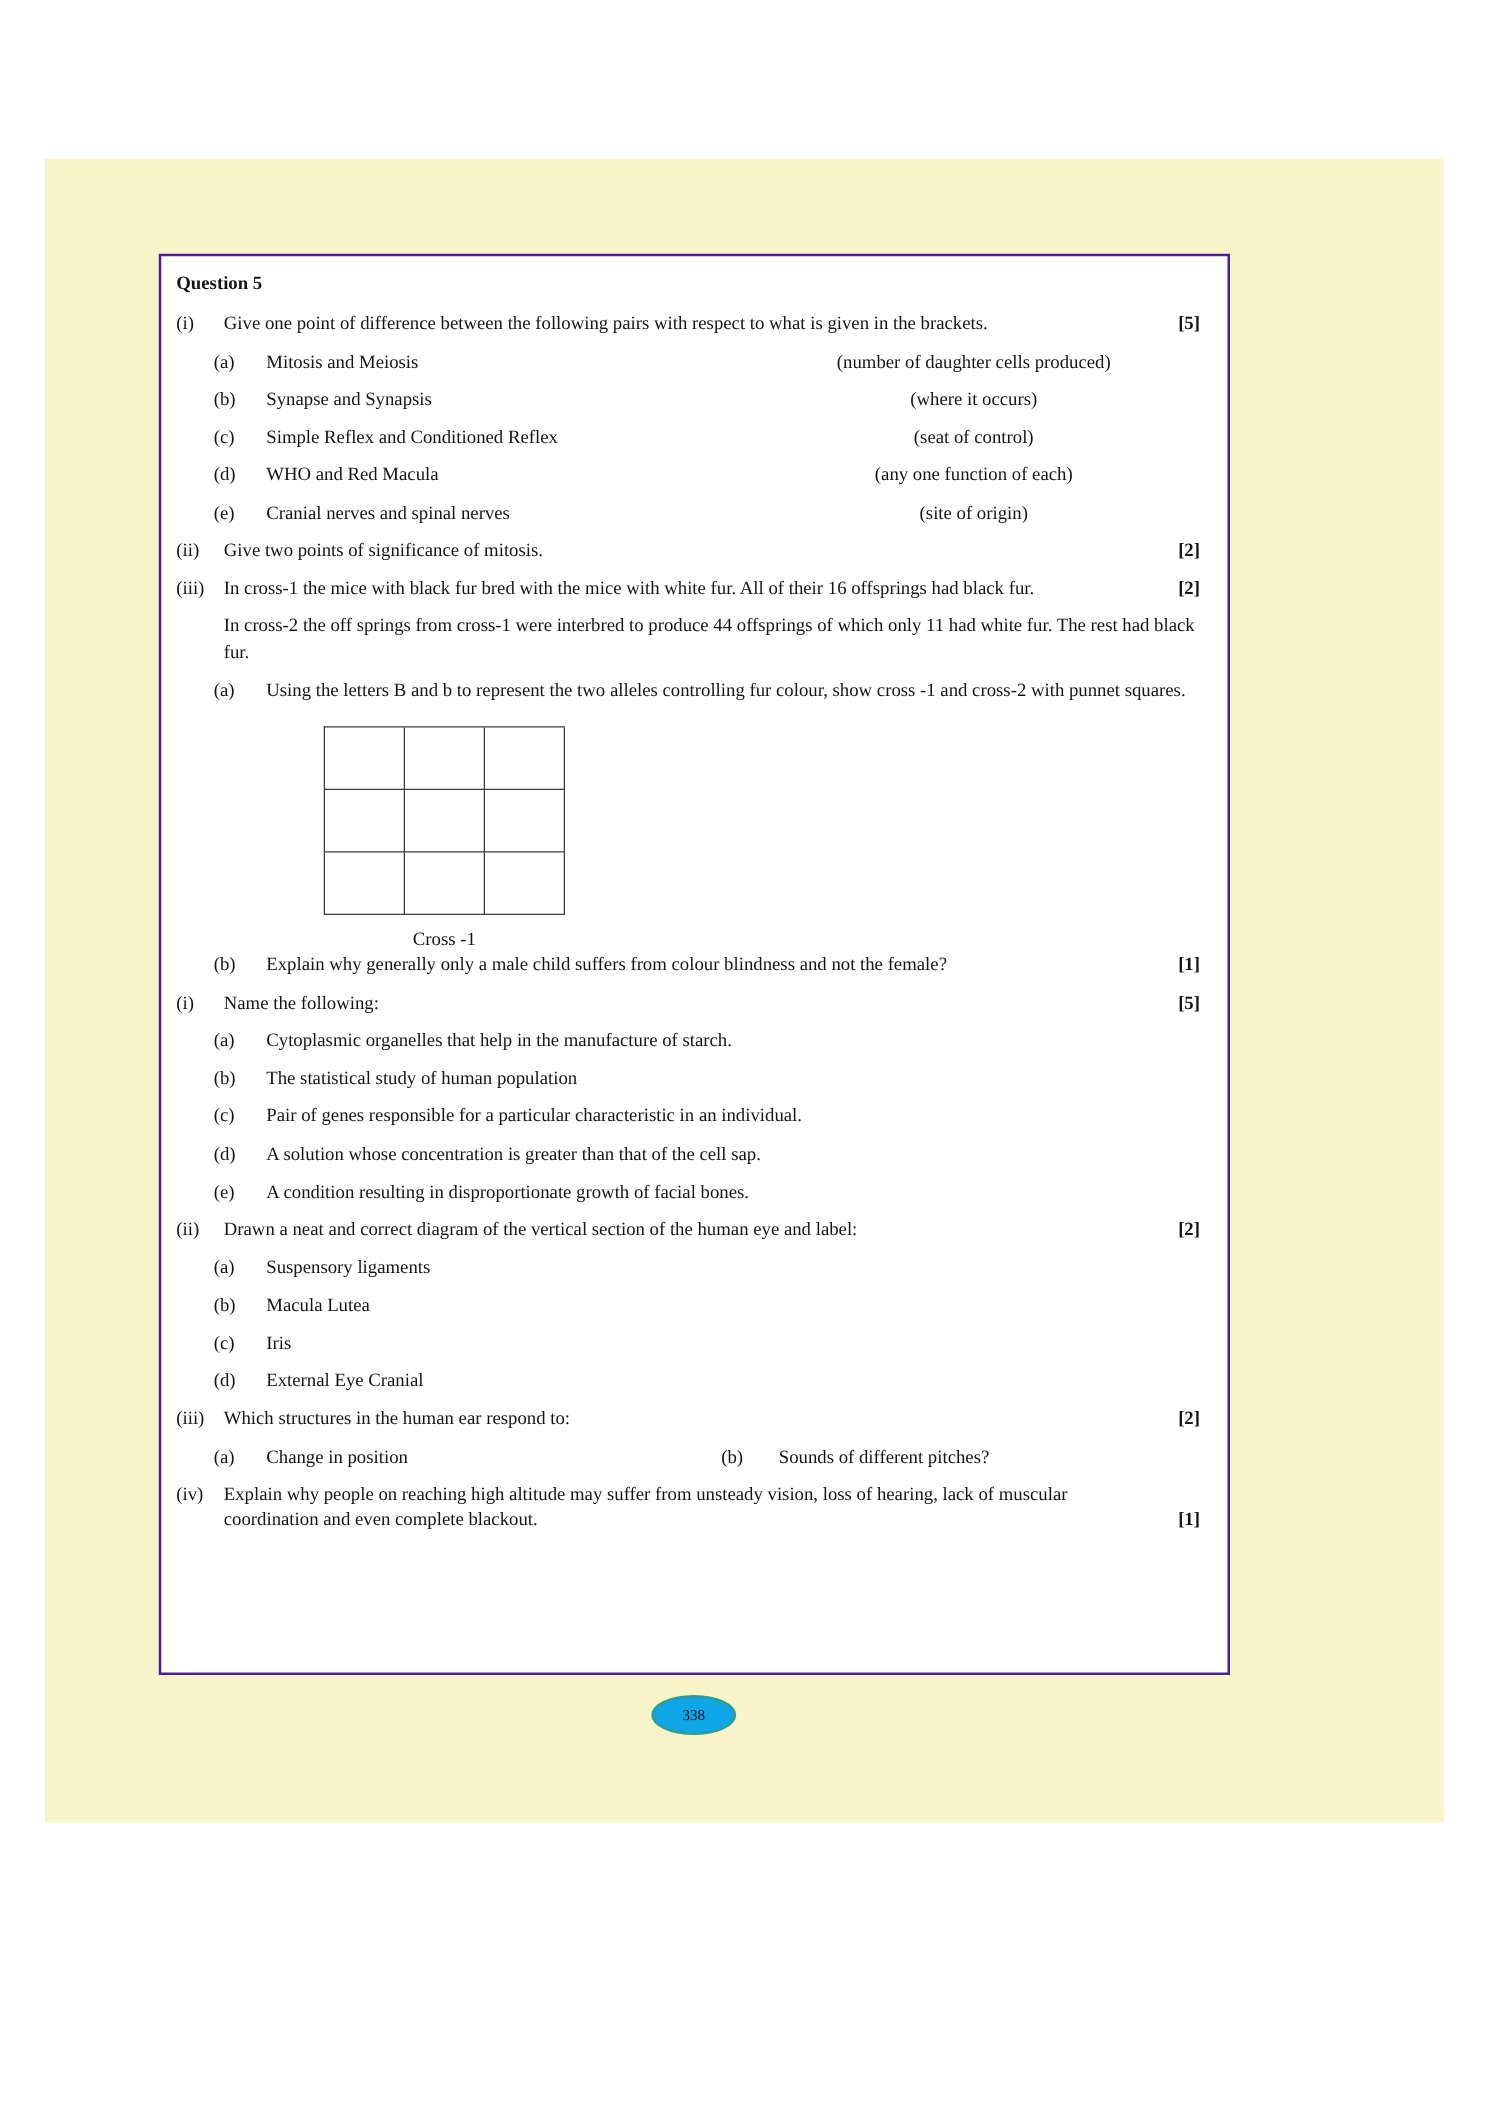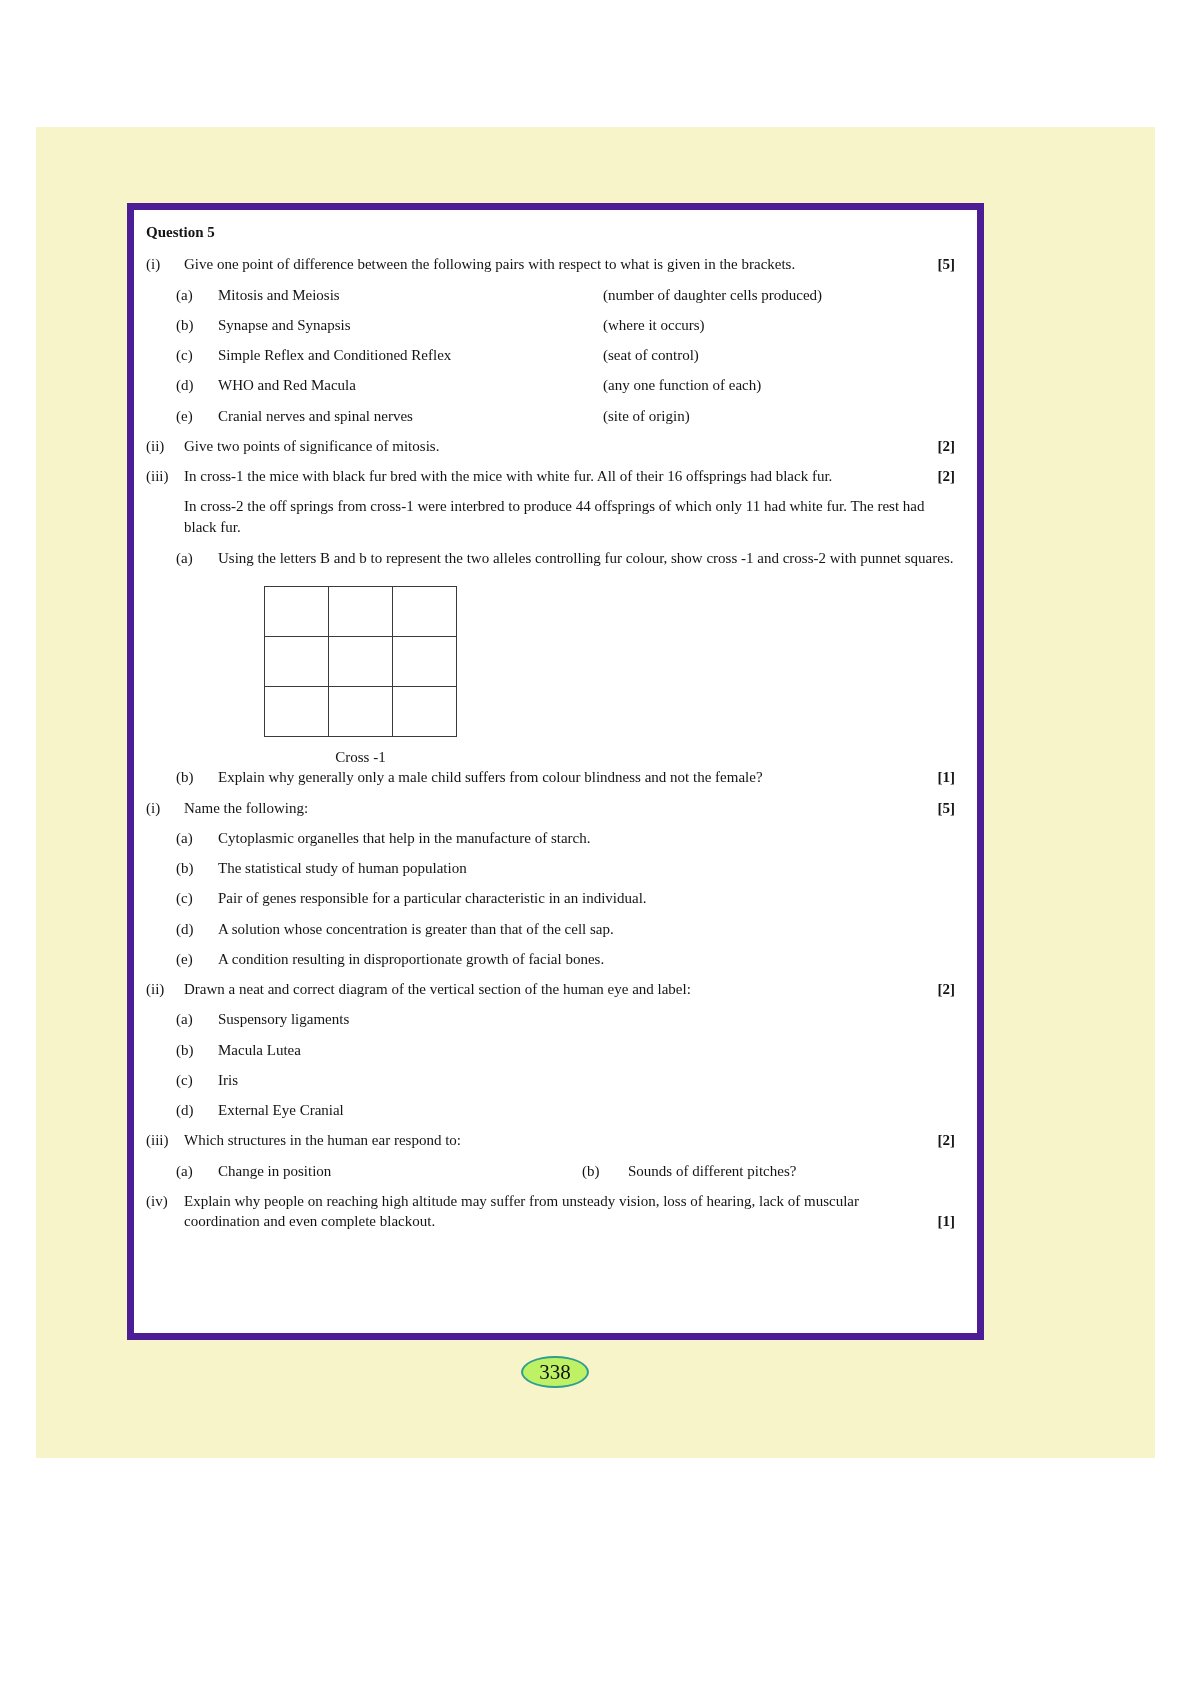--- a/index.html
+++ b/index.html
@@ -10,59 +10,59 @@
     font-size:15px; line-height:1.35; color:#141414;
   }
   .page-bg {
     position:absolute; left:36px; top:127px;
     width:1119px; height:1331px;
     background:#f8f4c9;
   }
   .content-box {
     position:absolute; left:127px; top:203px;
     width:857px; height:1137px;
-    background:#ffffff; border:7px solid #4c1d95;
+    background:#ffffff; border:2px solid #4c1d95;
     padding:12px 22px 10px 12px;
     overflow:hidden;
   }
   .qtitle { font-weight:bold; margin-bottom:12px; }
   .qtitle.q6 { margin-top:4px; }
   .row { display:flex; align-items:flex-start; margin-bottom:10px; }
   .num { width:38px; flex-shrink:0; }
   .txt { flex:1; }
   .marks { font-weight:bold; margin-left:10px; white-space:nowrap; }
   .marks.endline { align-self:flex-end; }
   .sub { display:flex; align-items:flex-start; margin-left:30px; margin-bottom:10px; }
   .lbl { width:42px; flex-shrink:0; }
   .pair-text { width:385px; flex-shrink:0; }
-  .bracket { flex:1; }
+  .bracket { flex:1;text-align:center; }
   .cont-para { margin-left:38px; margin-bottom:11px; max-width:790px;font-family:Liberation Serif, serif; }
   .col-text-a { width:364px; flex-shrink:0; }
   .lbl2 { width:46px; flex-shrink:0; }
 
   .grids { display:flex; margin:18px 0 0 118px; gap:142px; }
   .grid-wrap { display:flex; flex-direction:column; align-items:center; }
   .pgrid {
     display:grid;
     grid-template-columns:repeat(3,64px);
     grid-auto-rows:50px;
     border-top:1px solid #3a3a3a; border-left:1px solid #3a3a3a;
   }
   .pgrid .cell { border-right:1px solid #3a3a3a; border-bottom:1px solid #3a3a3a; }
   .grid-label { margin-top:10px; }
   .grids-block { }
 
   .page-badge {
     position:absolute; left:521px; top:1356px;
     width:68px; height:32px;
-    background:#bef264;
+    background:#0ea5e9;
     border:2px solid #2f9d8f;
     border-radius:50%;
     display:flex; align-items:center; justify-content:center;
-    font-size:21px;
+    font-size:12px;
   }
 </style>
 </head>
 <body>
 
 <div class="page-bg"></div>
 
 <div class="content-box">
 
   <div class="qtitle">Question 5</div>

